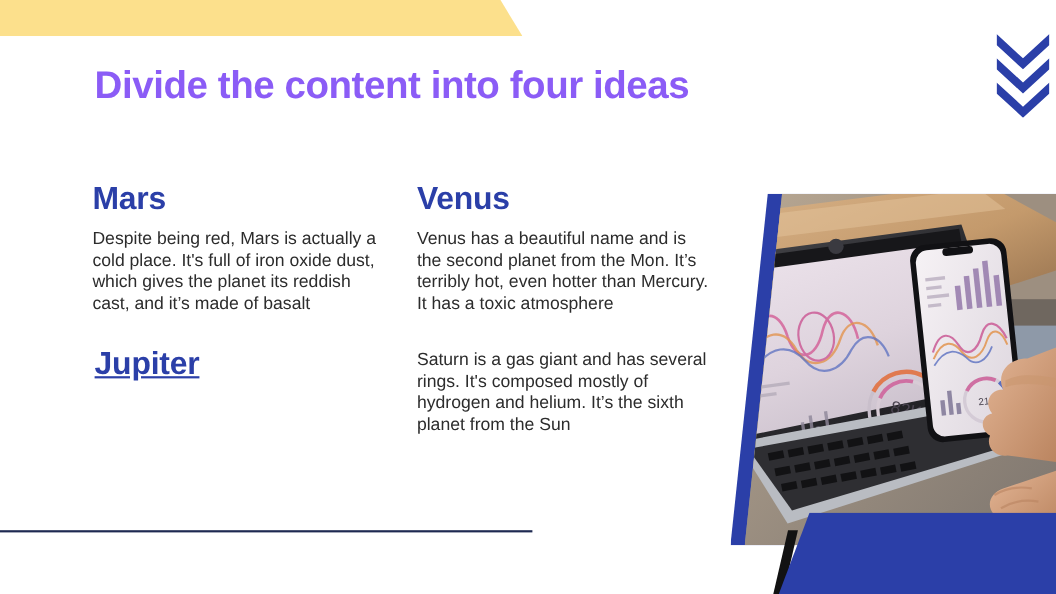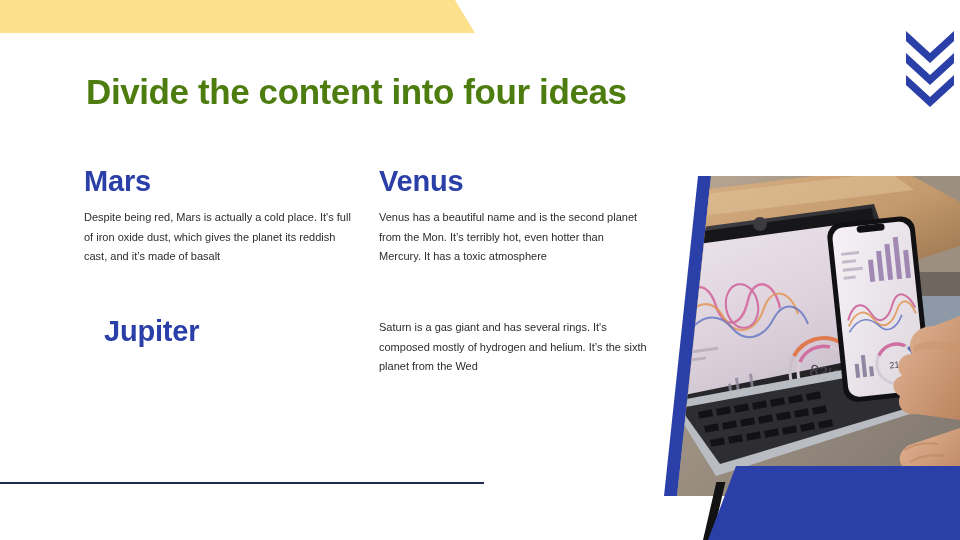--- a/index.html
+++ b/index.html
@@ -37,27 +37,27 @@
     top: 31px;
     width: 48px;
     height: 76px;
   }
   .chevron-stack svg { display: block; }
 
   
   .slide-title {
     position: absolute;
     left: 86px;
-    top: 70px;
+    top: 56px;
     margin: 0;
     font-size: 35px;
     line-height: 44px;
     font-weight: bold;
     letter-spacing: -0.4px;
-    color: #4d7c0f;
+    color: #8b5cf6;
     white-space: nowrap;
   }
 
   
   .content-grid {
     position: absolute;
     left: 84px;
     top: 168px;
     width: 580px;
     display: grid;
@@ -68,27 +68,27 @@
   .idea-heading {
     margin: 0 0 14px 0;
     font-size: 29px;
     line-height: 26px;
     font-weight: bold;
     letter-spacing: -0.2px;
     color: #2B3FA8;
   }
   .idea-body {
     margin: 0;
-    font-size: 11px;
+    font-size: 16px;
     line-height: 19.5px;
     color: #2C2C2C;
     max-width: 268px;
   }
   
-  .row-2 .idea-heading { margin-left: 20px; }
+  .row-2 .idea-heading { margin-left: 2px; text-decoration: underline; }
 
   
   .bottom-rule {
     position: absolute;
     left: 0;
     top: 482px;
     width: 484px;
     height: 2px;
     background: #1F2A52;
   }
@@ -166,21 +166,21 @@
     <div class="idea-block">
       <h2 class="idea-heading">Venus</h2>
       <p class="idea-body">Venus has a beautiful name and is the second planet from the Mon. It’s terribly hot, even hotter than Mercury. It has a toxic atmosphere</p>
     </div>
 
     <div class="idea-block row-2">
       <h2 class="idea-heading">Jupiter</h2>
     </div>
 
     <div class="idea-block row-2">
-      <p class="idea-body">Saturn is a gas giant and has several rings. It's composed mostly of hydrogen and helium. It’s the sixth planet from the Wed</p>
+      <p class="idea-body">Saturn is a gas giant and has several rings. It's composed mostly of hydrogen and helium. It’s the sixth planet from the Sun</p>
     </div>
 
   </div>
 
   <div class="bottom-rule"></div>
 
   <div class="photo-panel">
     <div class="photo-blue-edge"></div>
     <div class="photo-inner">
       <svg class="photo-art" viewBox="0 0 296 320" preserveAspectRatio="xMidYMid slice" aria-hidden="true">

